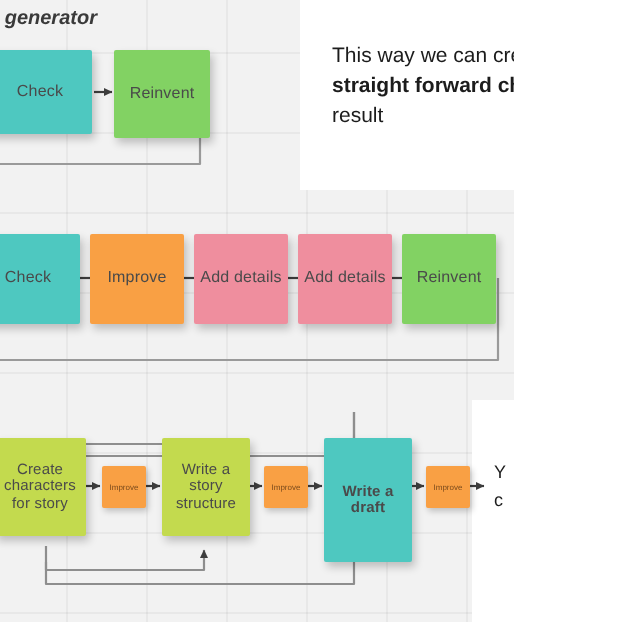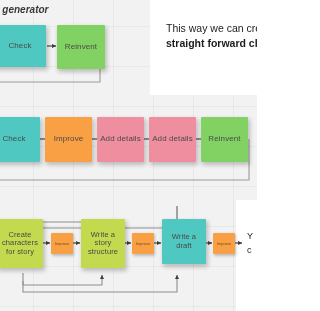--- a/index.html
+++ b/index.html
@@ -148,20 +148,21 @@
   <div class="card" style="left:-6px; top:25px; width:52px; height:42px; background:#4ec8c0; font-size:8px;">
     <span>Check</span>
   </div>
   <div class="card" style="left:57px; top:25px; width:48px; height:44px; background:#82d263; font-size:8px;">
     <span>Reinvent</span>
   </div>
 
   <div class="note" style="left:166px; top:21px;">
     <div>This way we can cre</div>
     <div><b>straight forward ch</b></div>
+    <div>result</div>
   </div>
 
   <div class="card" style="left:-12px; top:117px; width:52px; height:45px; background:#4ec8c0; font-size:8px;">
     <span>Check</span>
   </div>
   <div class="card" style="left:45px; top:117px; width:47px; height:45px; background:#f9a044; font-size:8px;">
     <span>Improve</span>
   </div>
   <div class="card" style="left:97px; top:117px; width:47px; height:45px; background:#ef8e9e; font-size:8px;">
     <span>Add details</span>
@@ -178,21 +179,21 @@
   </div>
   <div class="chip" style="left:51px; top:233px; width:22px; height:21px; background:#f9a044; font-size:4px;">
     <span>Improve</span>
   </div>
   <div class="card" style="left:81px; top:219px; width:44px; height:49px; background:#c3da4e; font-size:7.5px;">
     <span>Write a story structure</span>
   </div>
   <div class="chip" style="left:132px; top:233px; width:22px; height:21px; background:#f9a044; font-size:4px;">
     <span>Improve</span>
   </div>
-  <div class="card" style="left:162px; top:219px; width:44px; height:45px; background:#4ec8c0; font-size:7.5px;">
+  <div class="card" style="left:162px; top:219px; width:44px; height:62px; background:#4ec8c0; font-size:7.5px;font-weight:bold;">
     <span>Write a draft</span>
   </div>
   <div class="chip" style="left:213px; top:233px; width:22px; height:21px; background:#f9a044; font-size:4px;">
     <span>Improve</span>
   </div>
 
   <div class="side-note" style="left:247px; top:230px;">
     <div>Y</div>
     <div>c</div>
   </div>

